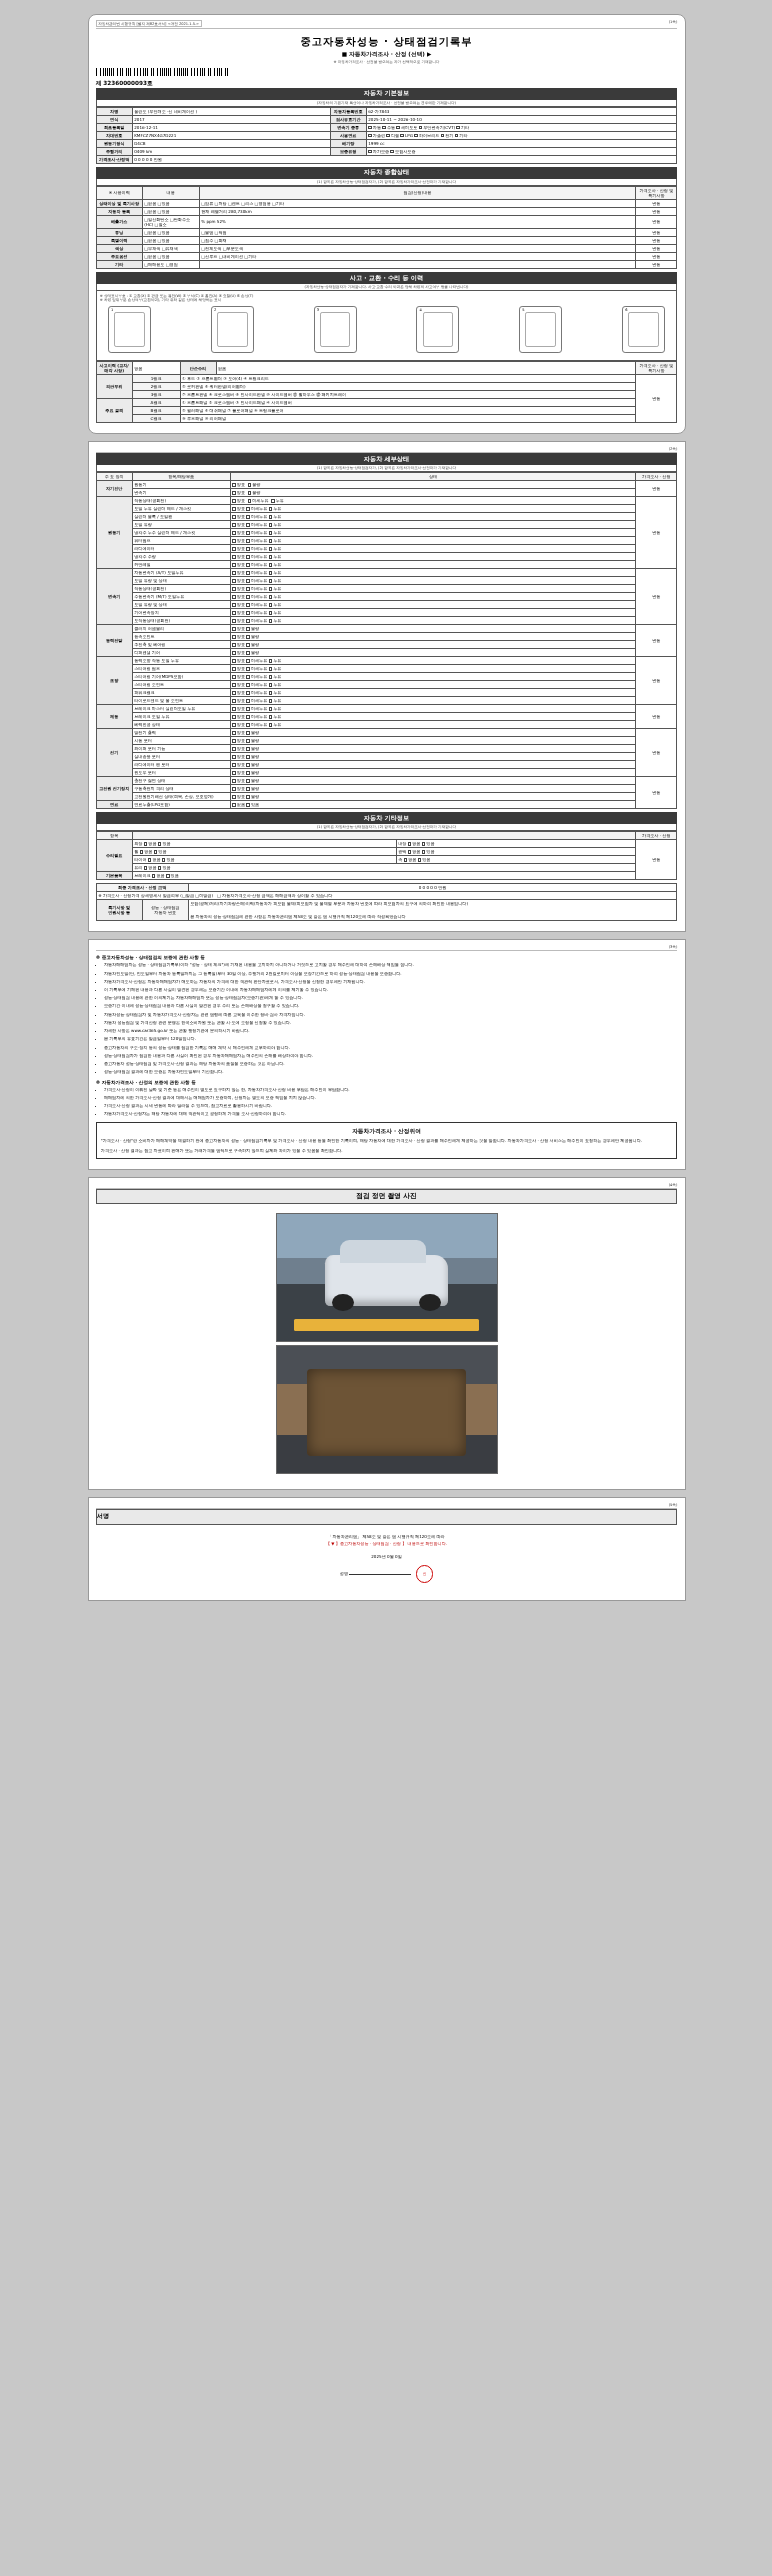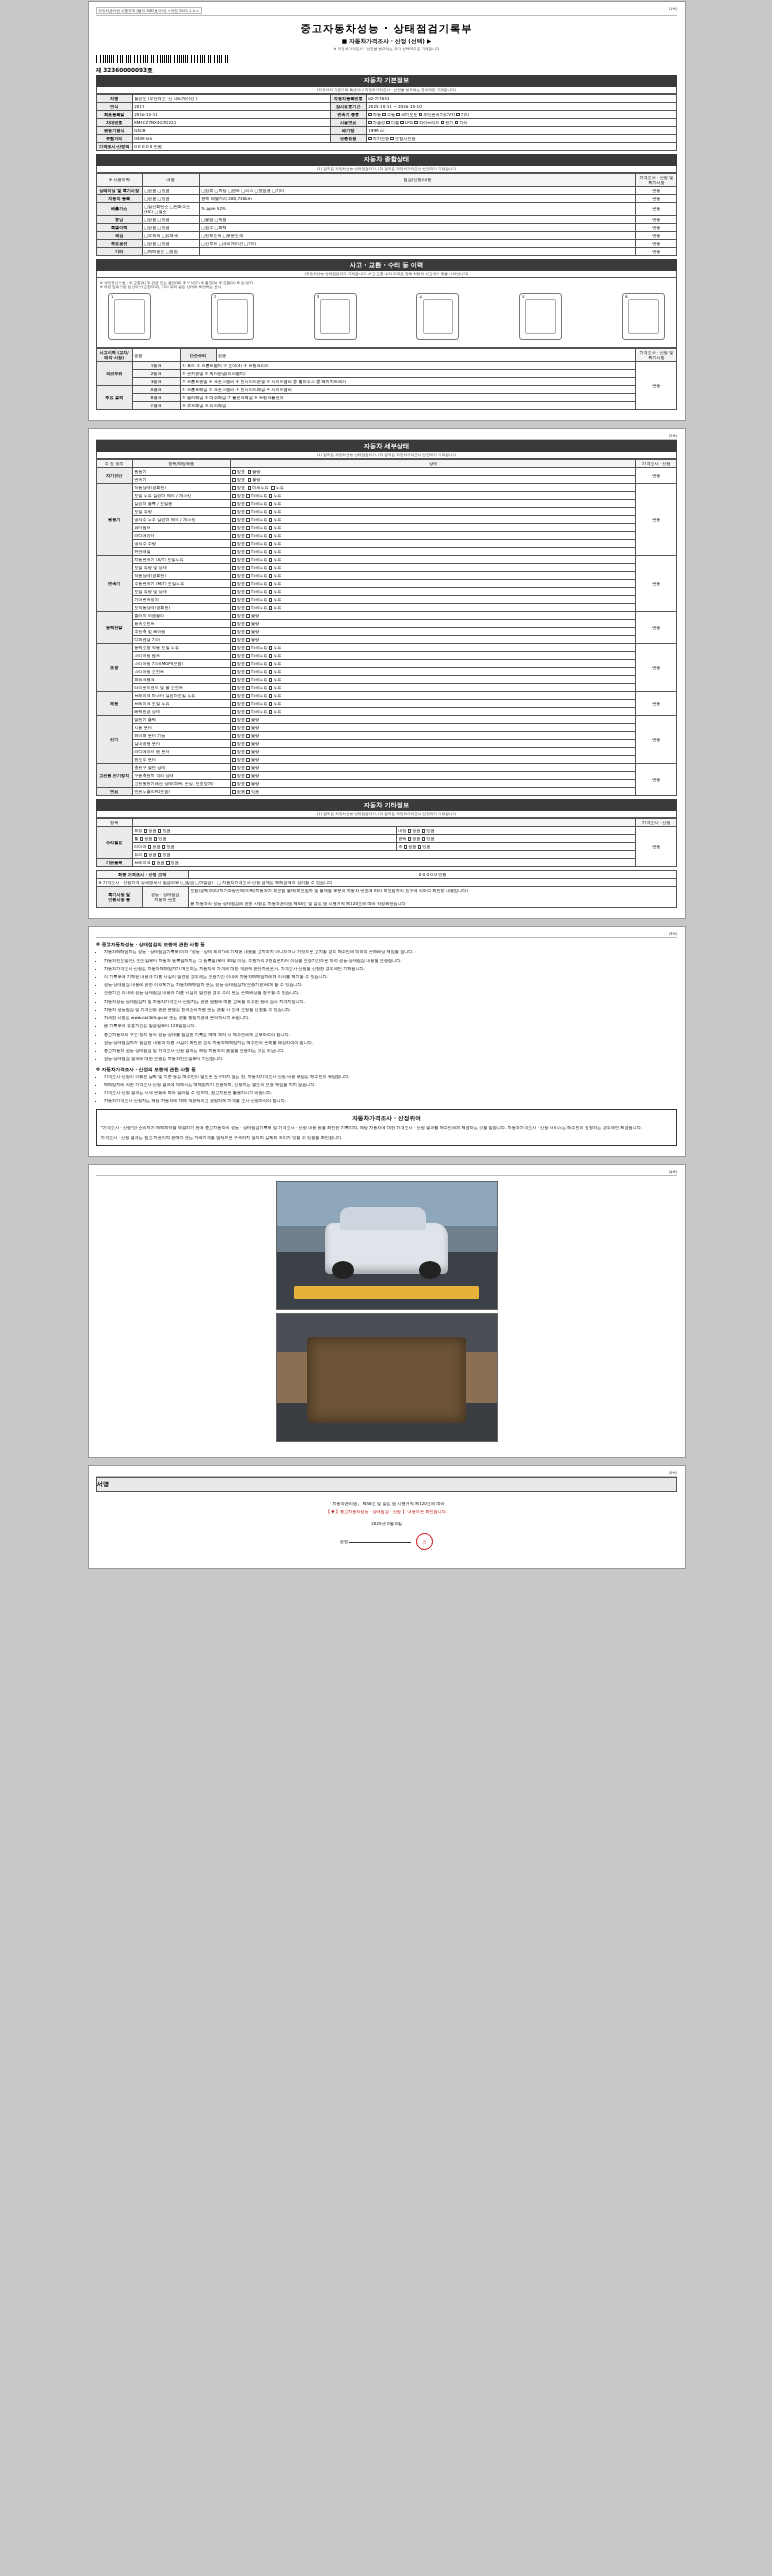--- a/index.html
+++ b/index.html
@@ -13,21 +13,21 @@
   }
   .page {
     width:598px;
     margin:0 auto;
     background:#fff;
     border:0.5px solid #999;
     padding:5.2px 7.2px 9.3px 7.2px;
     margin-bottom:7.2px;
     position:relative;
   }
-  .page-top { margin-top:1px; }
+  .page-top { margin-top:14px;border-radius:8px; }
   .xtiny { font-size:3.6px; }
   .topnote {
     display:flex; justify-content:space-between;
     font-size:3.6px; color:#333; border-bottom:0.5px solid #bbb; padding-bottom:1px;
   }
   .topnote .left { border:0.5px solid #bbb; padding:0.5px 1.5px; }
   .doc-title {
     text-align:center;
     font-size:10.3px;
     font-weight:bold;
@@ -660,20 +660,21 @@
     <div style="margin-top:3.1px">가격조사 · 산정 결과는 참고 자료이며 판매가 또는 거래가격을 법적으로 구속하지 않으며 실제와 차이가 있을 수 있음을 확인합니다.</div>
   </div>
 </div>
 
 <div class="page">
   <div class="topnote">
     <div></div>
     <div>(4쪽)</div>
   </div>
 
+  <div class="notice-title">점검 정면 촬영 사진</div>
 
   <div class="photo-grid">
     <div class="photo photo1">
       <div class="carshape">
         <div class="wheel l"></div>
         <div class="wheel r"></div>
       </div>
       <div class="lift"></div>
     </div>
     <div class="photo photo2">

